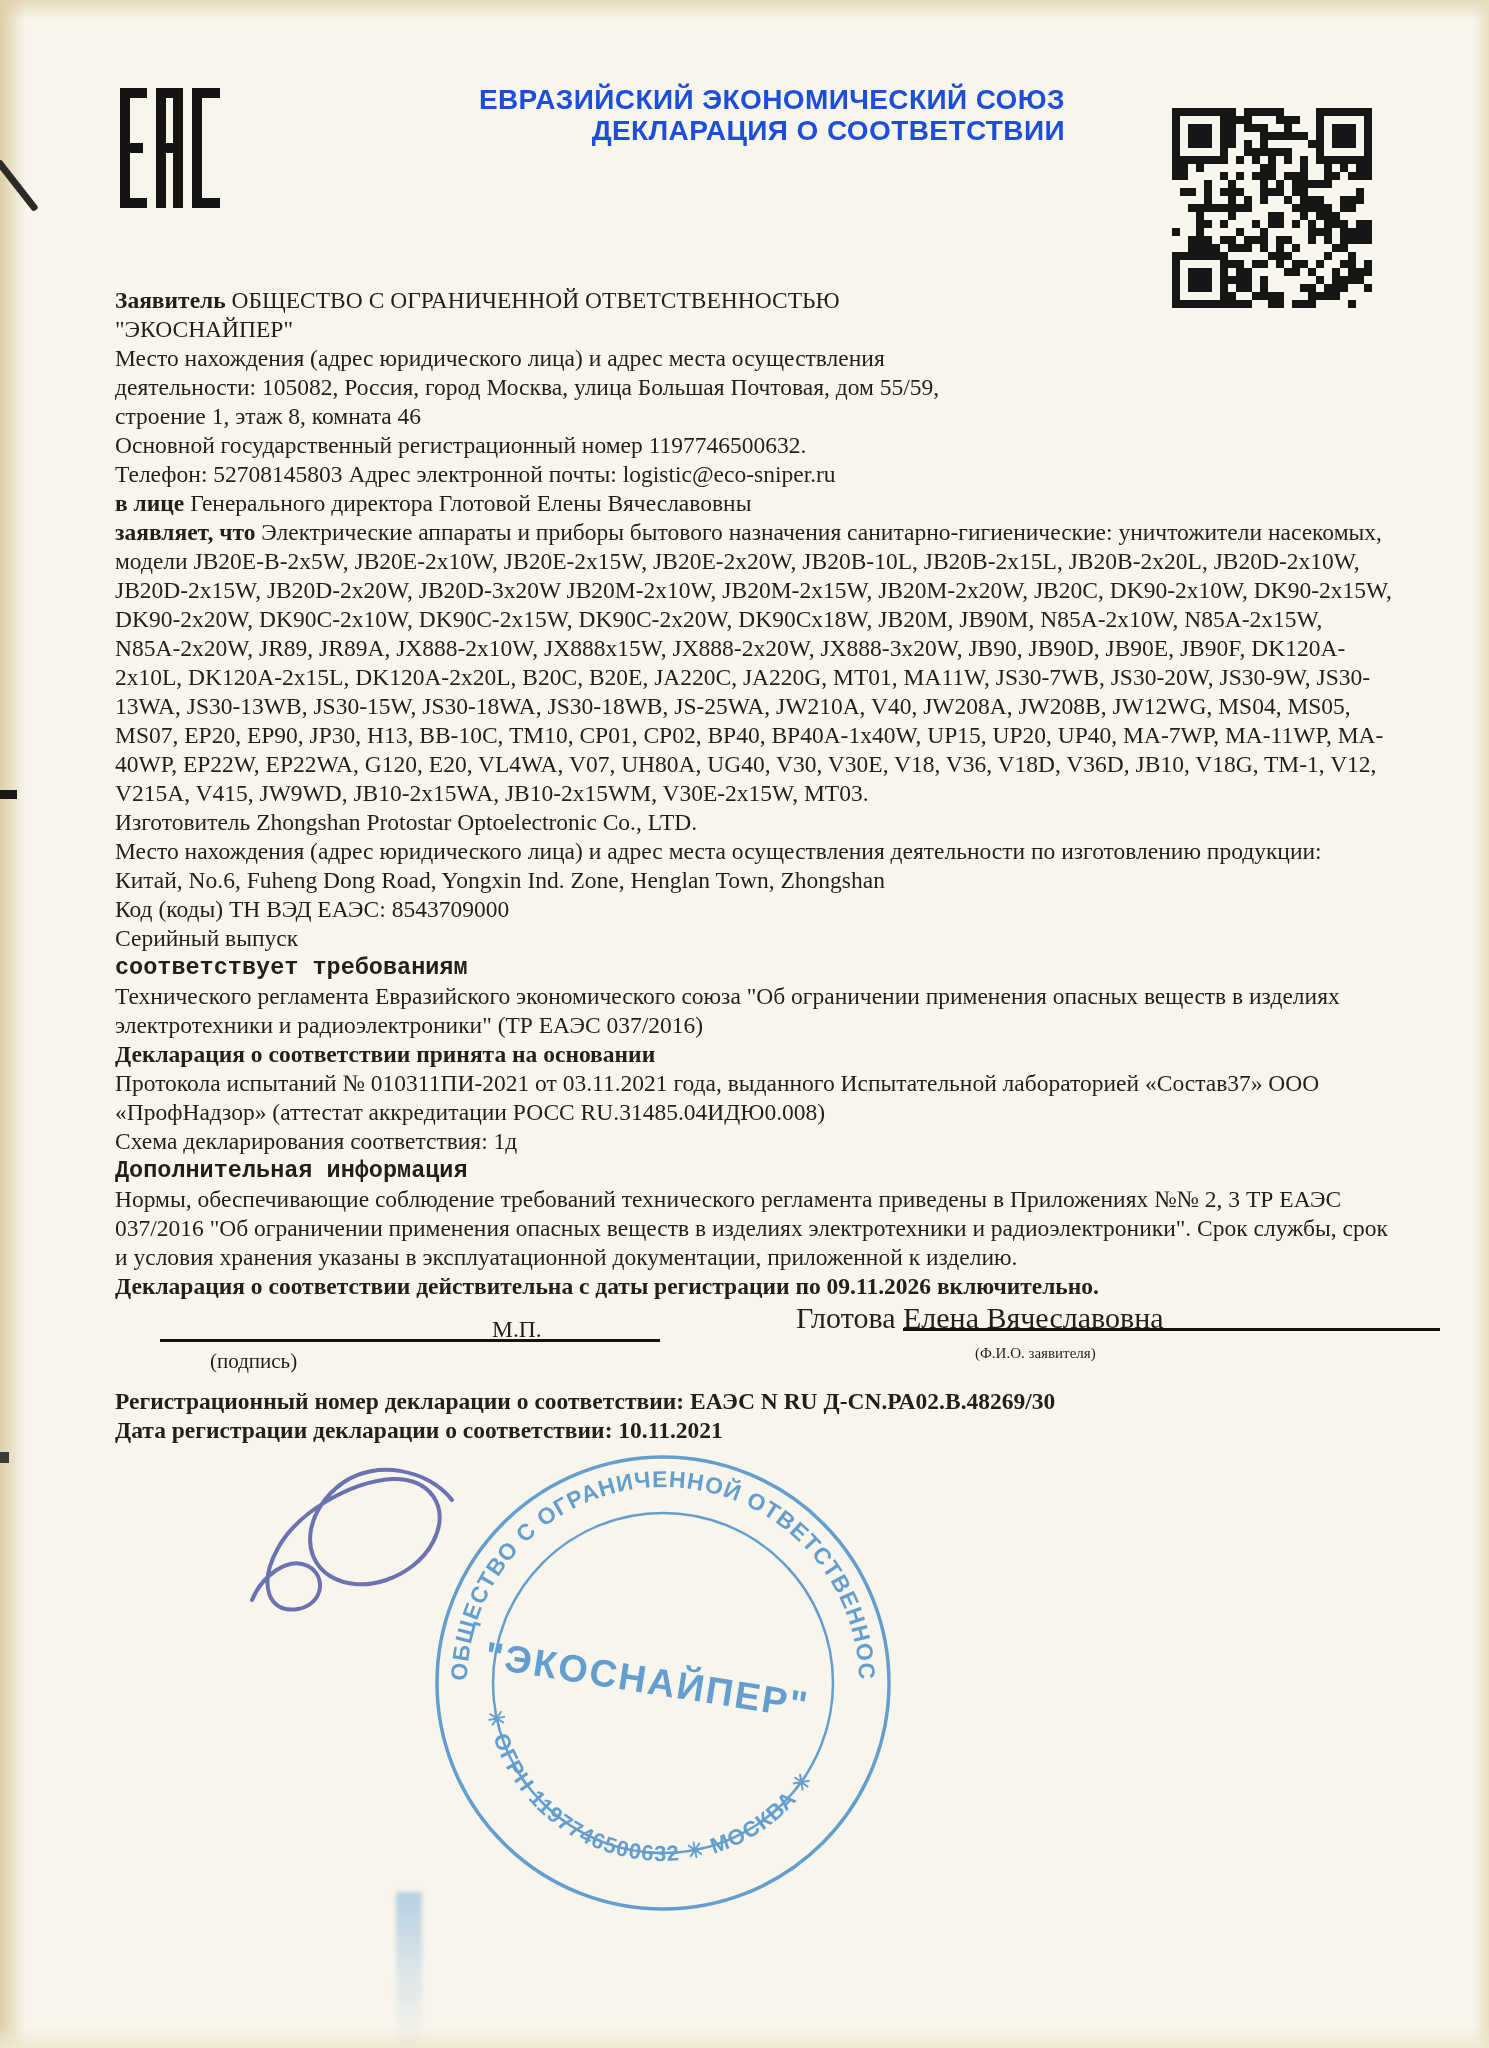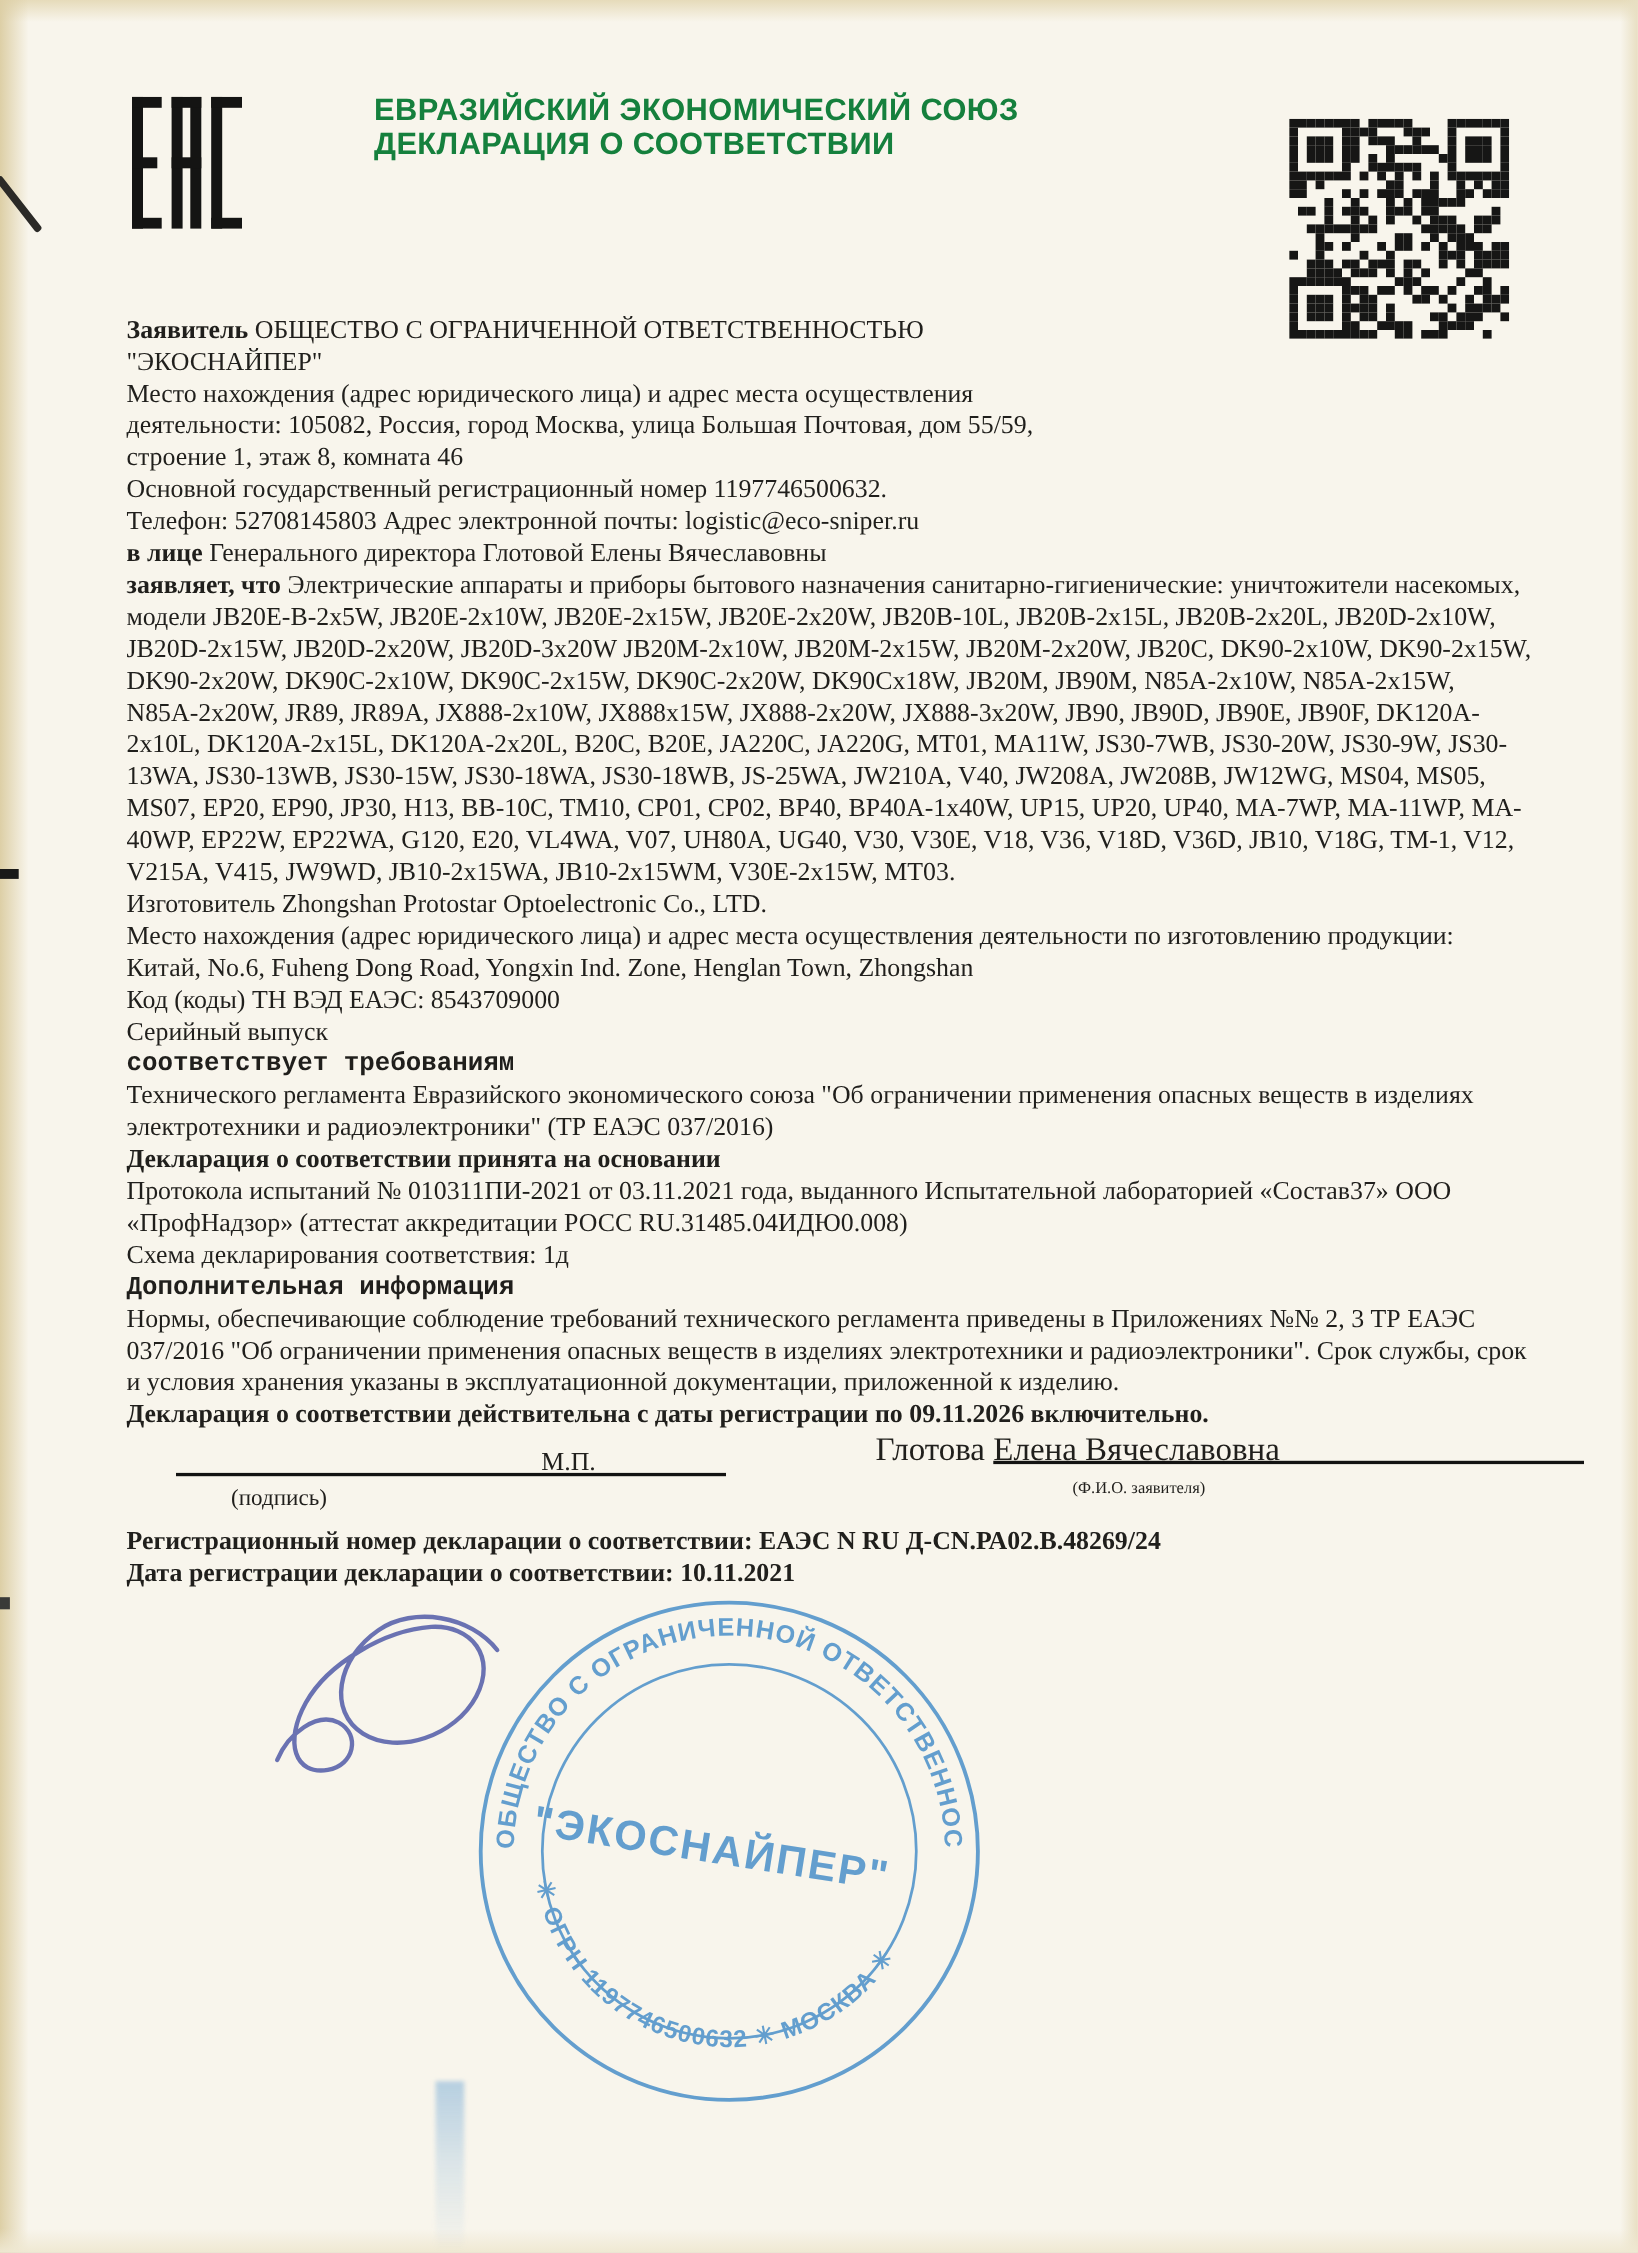--- a/index.html
+++ b/index.html
@@ -16,23 +16,23 @@
 
   .artifact{position:absolute;pointer-events:none;}
   .a-diag{left:-14px;top:182px;width:62px;height:7px;background:#2b2a27;transform:rotate(52deg);border-radius:3px;}
   .a-dash1{left:0;top:790px;width:17px;height:9px;background:#191918;}
   .a-dash2{left:0;top:1452px;width:9px;height:11px;background:#3a3a38;}
   .a-streak{left:396px;top:1892px;width:26px;height:156px;
     background:linear-gradient(180deg,rgba(118,170,214,.50),rgba(140,185,222,.25),rgba(160,200,230,0));
     filter:blur(2px);}
 
   .eac{position:absolute;left:120px;top:88px;}
-  .hdr-title{position:absolute;left:340px;top:84px;width:725px;text-align:left;
+  .hdr-title{position:absolute;left:340px;top:84px;width:725px;text-align:right;
     font-family:"Liberation Sans",sans-serif;font-weight:bold;font-size:28px;line-height:31px;
-    color:#15803d;letter-spacing:.4px;}
+    color:#1d4ed8;letter-spacing:.4px;}
   .qr{position:absolute;left:1172px;top:108px;}
 
   .doc{position:absolute;left:115px;top:286px;width:1278px;font-size:23.5px;line-height:29px;}
   .doc p{margin:0;}
   .b{font-weight:bold;}
   .blk{display:block;}
   .mt8{margin-top:8px;} .mt12{margin-top:12px;} .mt2{margin-top:2px;}
   .mt6{margin-top:6px;font-family:Liberation Mono, monospace;} .mt16{margin-top:16px;} .mt40{margin-top:40px;} .mt13{margin-top:13px;}
 
   .sig-block{position:relative;height:86px;}
@@ -463,21 +463,21 @@
 
     <div class="sig-block">
       <span class="mp">М.П.</span>
       <span class="sig-line"></span>
       <span class="sig-cap">(подпись)</span>
       <span class="fio-name">Глотова Елена Вячеславовна</span>
       <span class="fio-line"></span>
       <span class="fio-cap">(Ф.И.О. заявителя)</span>
     </div>
 
-    <p class="reg">Регистрационный номер декларации о соответствии: ЕАЭС N RU Д-CN.РА02.В.48269/24</p>
+    <p class="reg">Регистрационный номер декларации о соответствии: ЕАЭС N RU Д-CN.РА02.В.48269/30</p>
     <p class="reg mt13">Дата регистрации декларации о соответствии: 10.11.2021</p>
   </div>
 
   <svg class="stamp" width="470" height="475" viewBox="-235 -237 470 475">
     <circle cx="0" cy="0" r="226" fill="none" stroke="#4a90c9" stroke-width="3.5"></circle>
     <circle cx="0" cy="0" r="170" fill="none" stroke="#4a90c9" stroke-width="2.5"></circle>
     <defs>
       <path id="arcTop" d="M -196,0 A 196,196 0 1 1 196,0"></path>
       <path id="arcBottom" d="M -178,0 A 178,178 0 0 0 178,0"></path>
     </defs>

